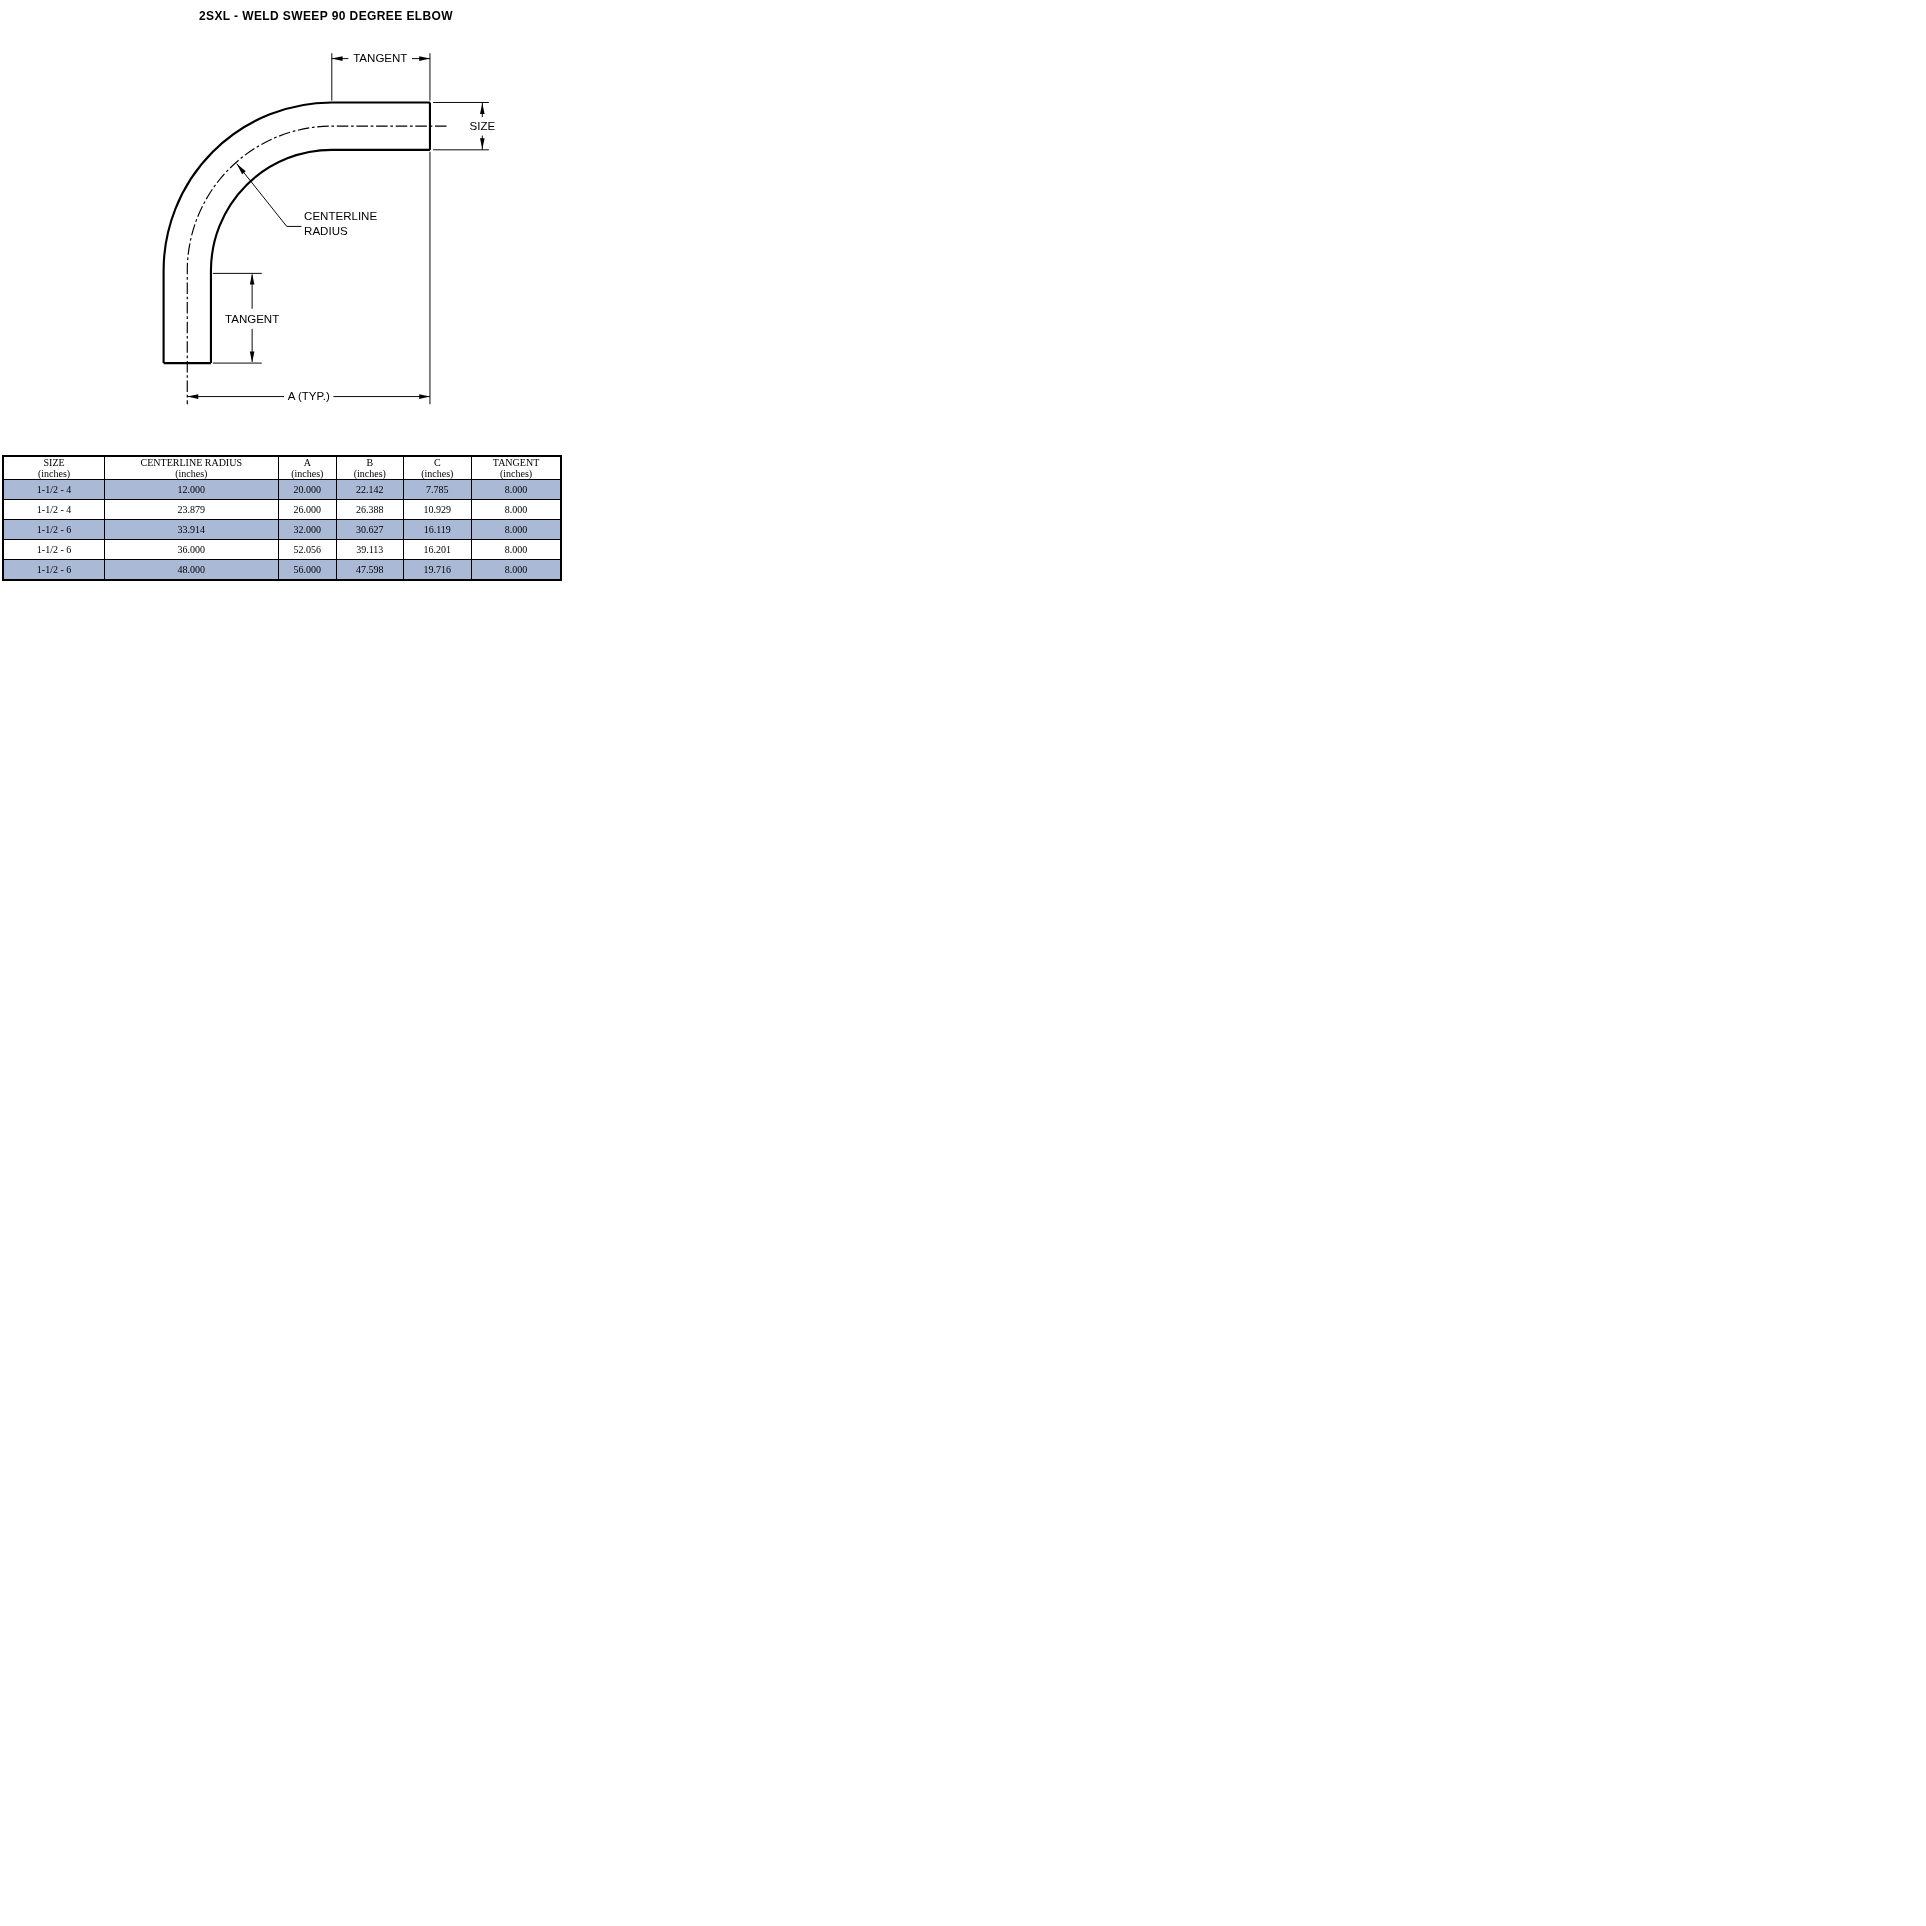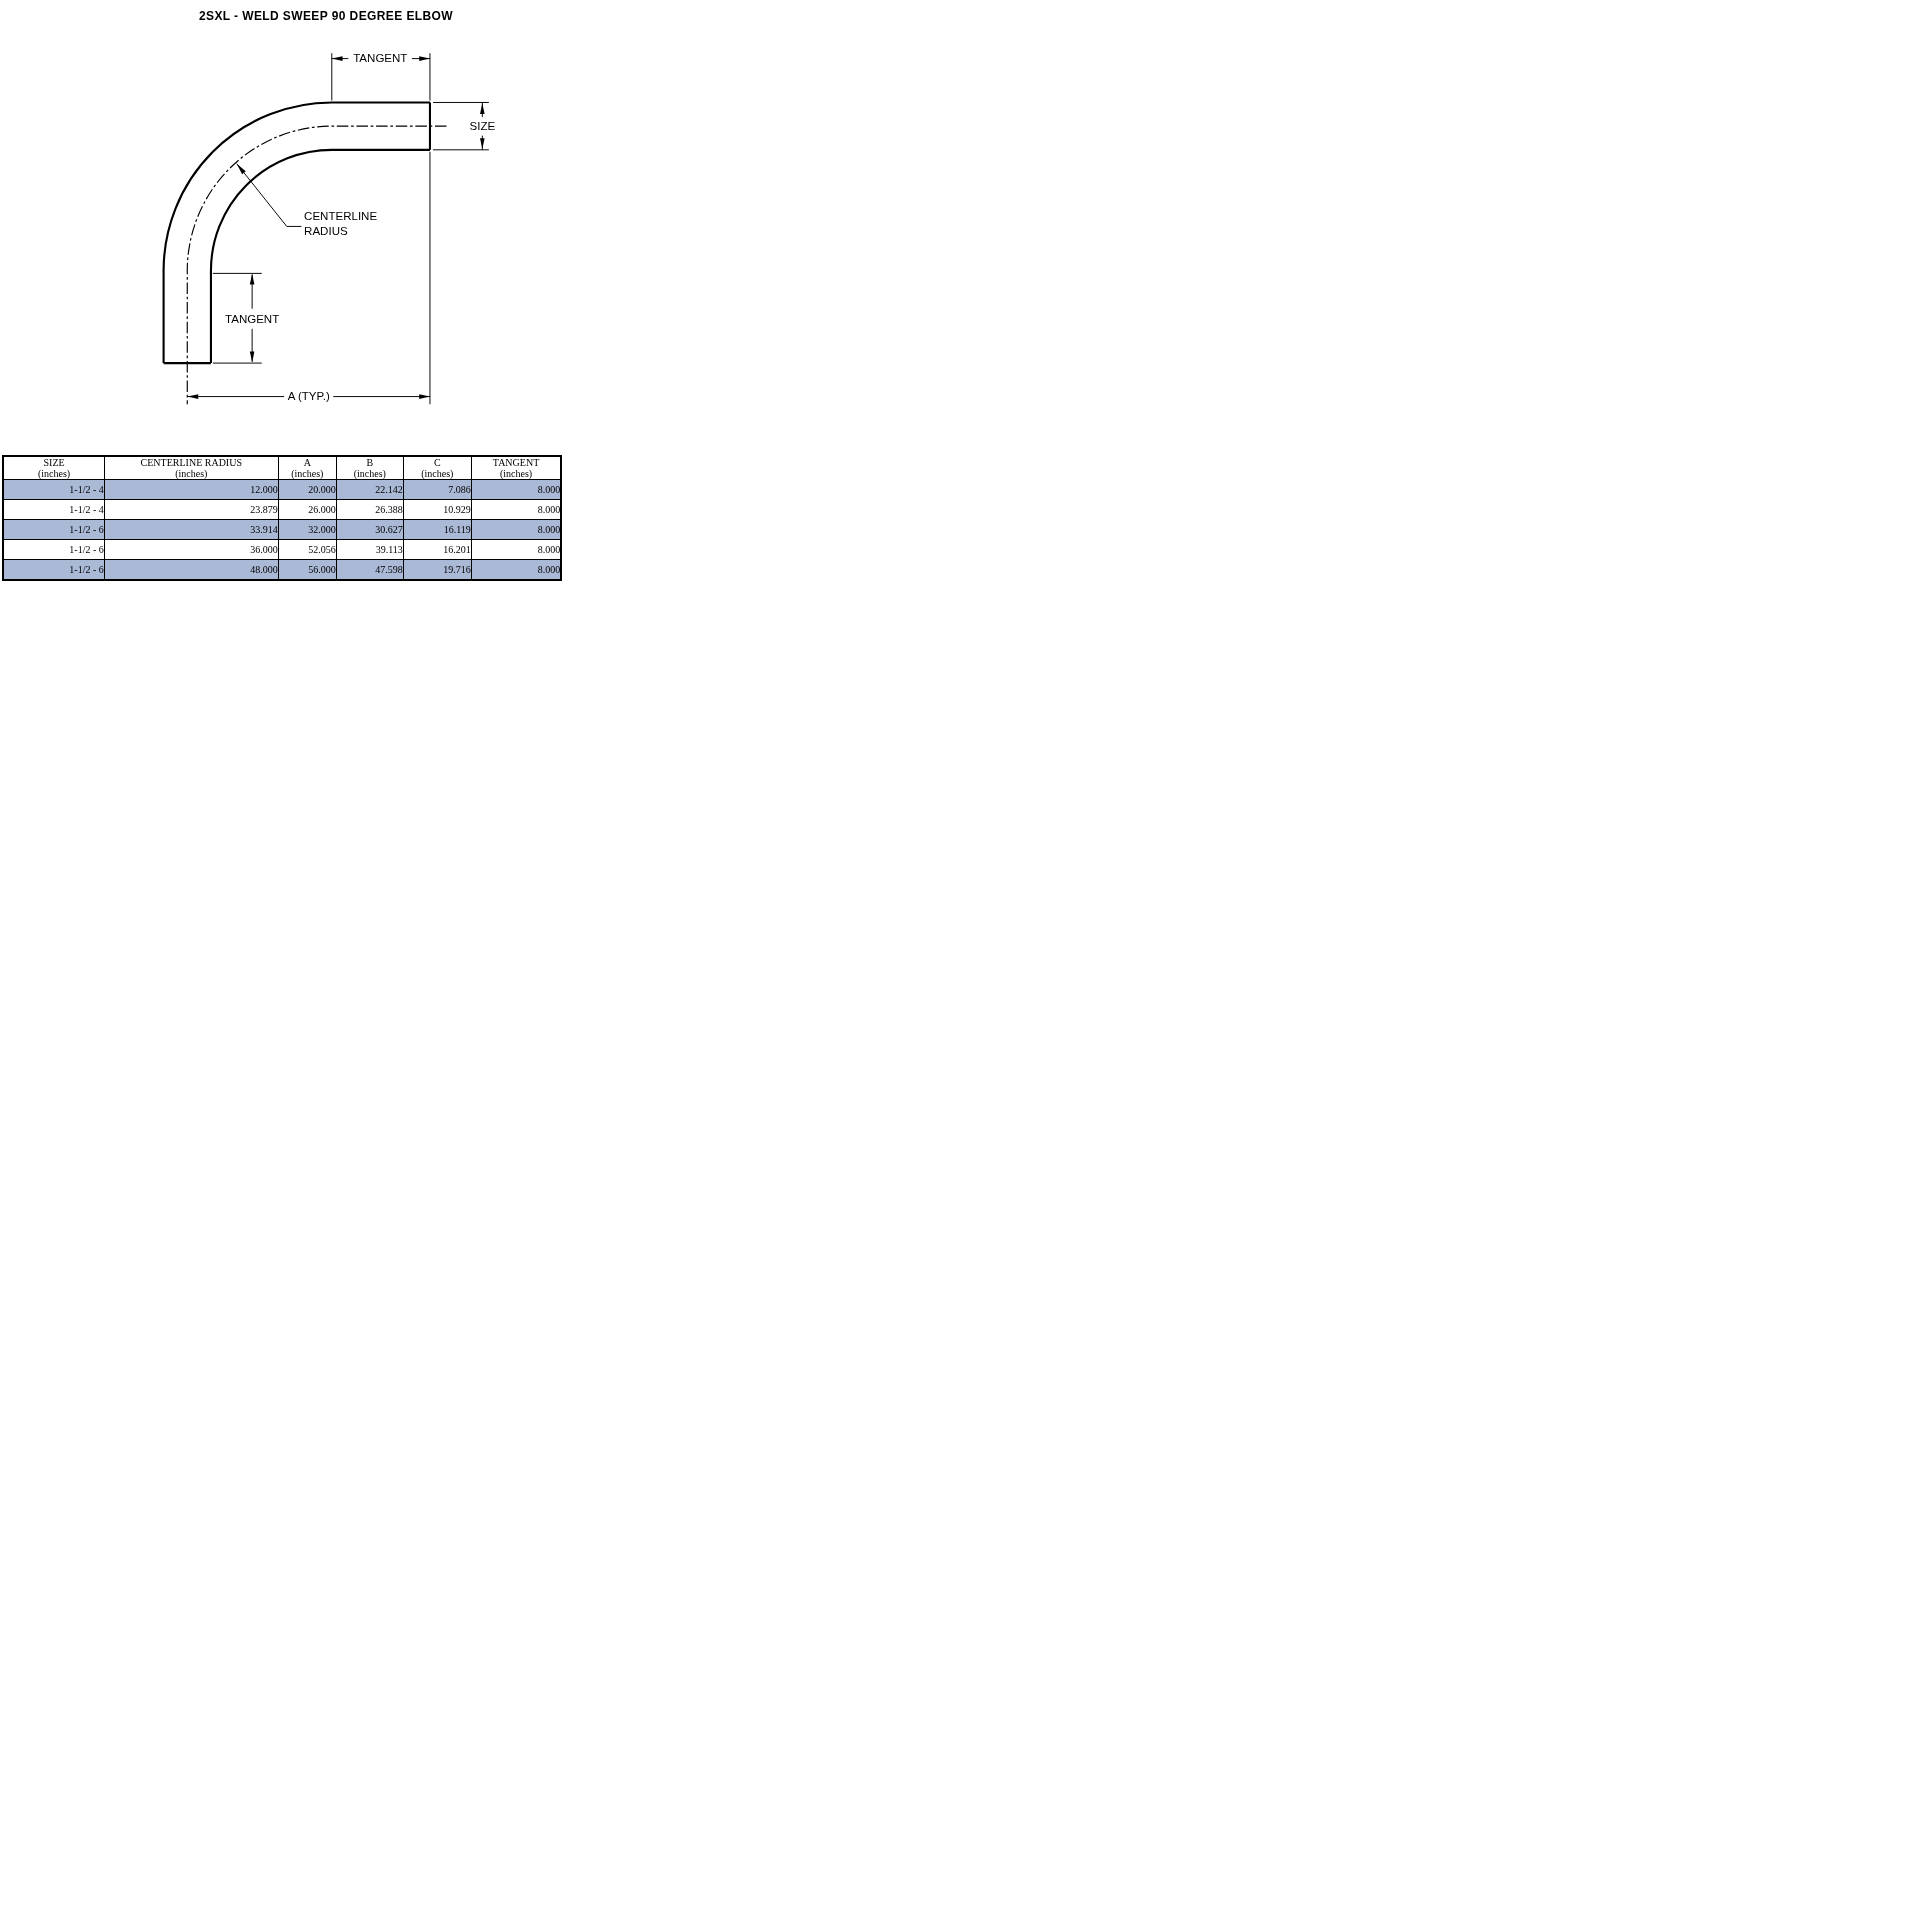--- a/index.html
+++ b/index.html
@@ -42,21 +42,21 @@
   table.spec th, table.spec td{
     border:1.5px solid #000;
     text-align:center;
     vertical-align:middle;
     font-family:"Liberation Serif","DejaVu Serif",serif;
     font-size:10px;
     font-weight:normal;
     padding:0;
   }
   table.spec th{ height:22.3px; background:#ffffff; }
-  table.spec td{ height:19px;text-align:right; }
+  table.spec td{ height:19px; }
   .hdr-line{ line-height:11.2px; }
   tr.row-hl{ background:#aab9d6; }
   tr.row-wh{ background:#ffffff; }
   .footer-space{ height:6.2px; }
 </style>
 </head>
 <body>
 
 <div class="title">2SXL - WELD SWEEP 90 DEGREE ELBOW</div>
 
@@ -153,21 +153,21 @@
         <div class="hdr-line">(inches)</div>
       </th>
     </tr>
   </thead>
   <tbody>
     <tr class="row-hl">
       <td>1-1/2 - 4</td>
       <td>12.000</td>
       <td>20.000</td>
       <td>22.142</td>
-      <td>7.086</td>
+      <td>7.785</td>
       <td>8.000</td>
     </tr>
     <tr class="row-wh">
       <td>1-1/2 - 4</td>
       <td>23.879</td>
       <td>26.000</td>
       <td>26.388</td>
       <td>10.929</td>
       <td>8.000</td>
     </tr>

